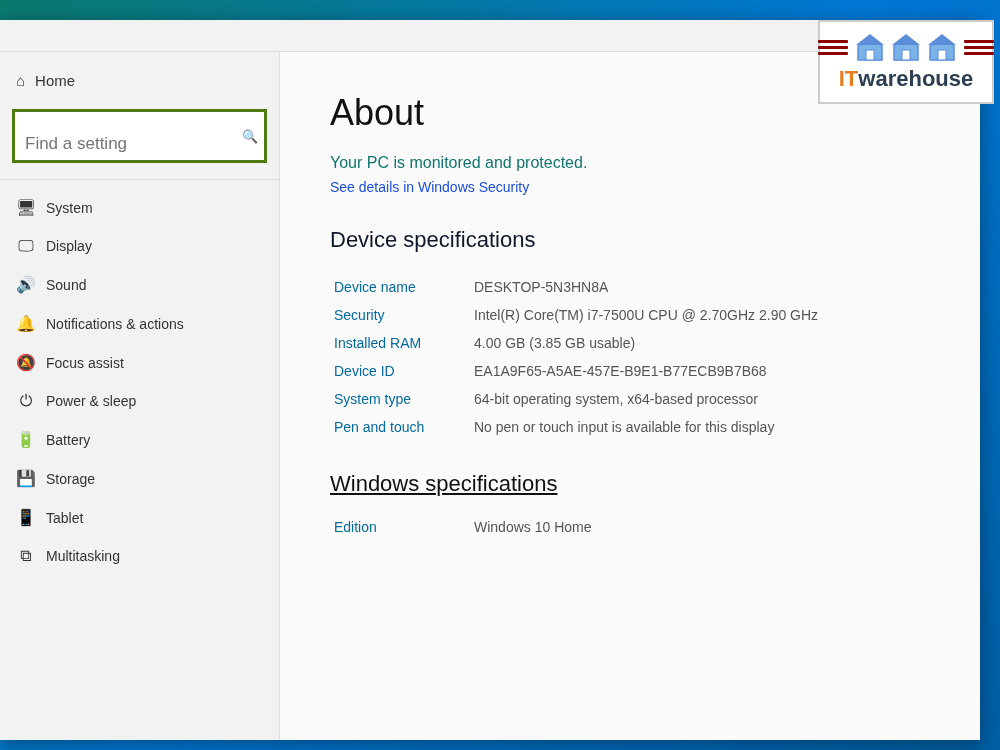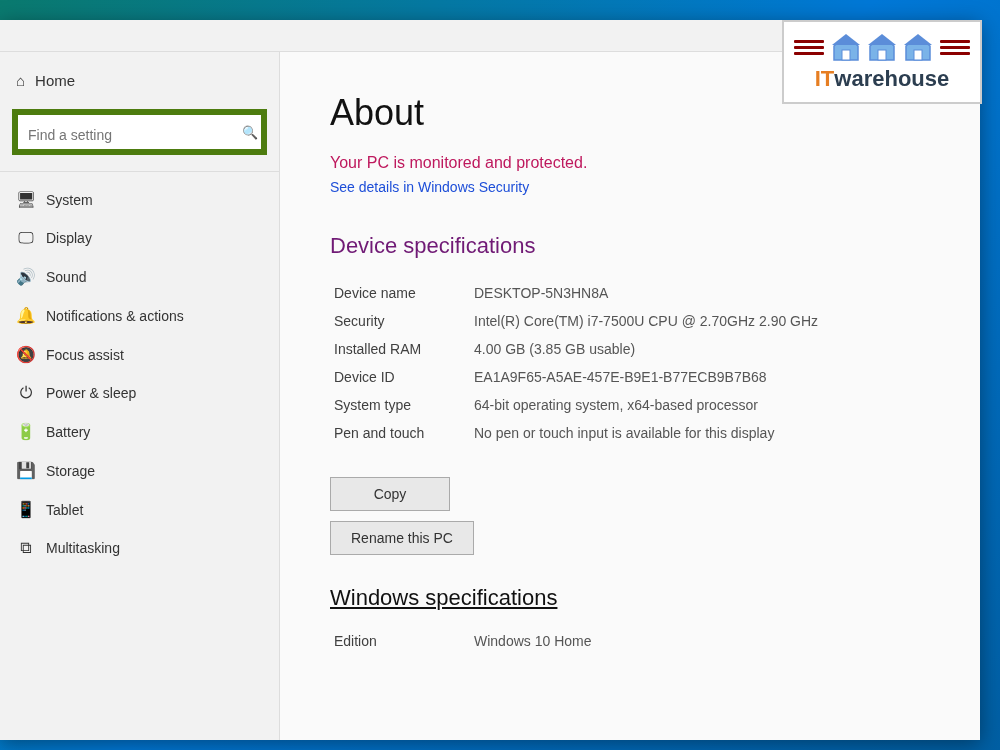--- a/index.html
+++ b/index.html
@@ -88,24 +88,24 @@
       align-items: center;
       gap: 10px;
     }
 
     .search-box {
       margin: 8px 12px;
       position: relative;
     }
     .search-box input {
       width: 100%;
-      padding: 12px 30px 6px 10px;
-      border: 6px solid #4d7c0f;
+      padding: 22px 30px 6px 10px;
+      border: 3px solid #4d7c0f;
       background: white;
-      font-size: 14px;
+      font-size: 17px;
       outline: none;
     }
     .search-icon-wrap {
       position: absolute;
       right: 8px;
       top: 50%;
       transform: translateY(-50%);
       color: #666;
       font-size: 13px;
     }
@@ -141,54 +141,54 @@
 
     .page-title {
       font-size: 36px;
       font-weight: 300;
       color: #111;
       margin-bottom: 20px;
     }
 
     .security-banner {
       font-size: 16px;
-      color: #be185d;
+      color: #0f766e;
       margin-bottom: 6px;
     }
 
     .security-link {
       color: #1d4ed8;
       font-size: 14px;
       cursor: pointer;
       margin-bottom: 30px;
       display: inline-block;
     }
 
     .section-title {
       font-size: 22px;
       font-weight: 400;
-      color: #701a75;
+      color: #0f172a;
       margin-bottom: 20px;
-      margin-top: 8px;
+      margin-top: 2px;
     }
 
     .spec-table {
       width: 100%;
       border-collapse: collapse;
       margin-bottom: 30px;
     }
     .spec-table tr td {
       padding: 6px 4px;
       font-size: 14px;
       color: #333;
       vertical-align: top;
     }
     .spec-table tr td:first-child {
       width: 140px;
-      color: #404040;
+      color: #0369a1;
       font-weight: 400;
       padding-right: 20px;
     }
     .spec-table tr td:last-child {
       color: #555;
       margin-top: 36px;
     }
 
     .action-buttons {
       display: flex;
@@ -213,22 +213,22 @@
       font-weight: 400;
       color: #111;
       margin-bottom: 16px;
       text-decoration: underline;
     }
 
     
     .logo-overlay {
       position: absolute;
       top: 20px;
-      right: 18px;
-      width: 200px;
+      right: 6px;
+      width: 176px;
       background: white;
       border: 2px solid #ccc;
       padding: 10px 14px;
       z-index: 100;
       display: flex;
       flex-direction: column;
       align-items: center;
     }
     .logo-icons {
       display: flex;
@@ -364,24 +364,20 @@
       <td>System type</td>
       <td>64-bit operating system, x64-based processor</td>
     </tr>
             <tr>
       <td>Pen and touch</td>
       <td>No pen or touch input is available for this display</td>
     </tr>
           </tbody>
       </table>
 
-      <div class="action-buttons">
-        <button class="btn">Copy</button>
-        <button class="btn">Rename this PC</button>
-      </div>
 
       <h2 class="windows-spec-title">Windows specifications</h2>
 
       <table class="spec-table">
         <tbody id="win-spec-tbody">
         <tr>
       <td>Edition</td>
       <td>Windows 10 Home</td>
     </tr>
           </tbody>

